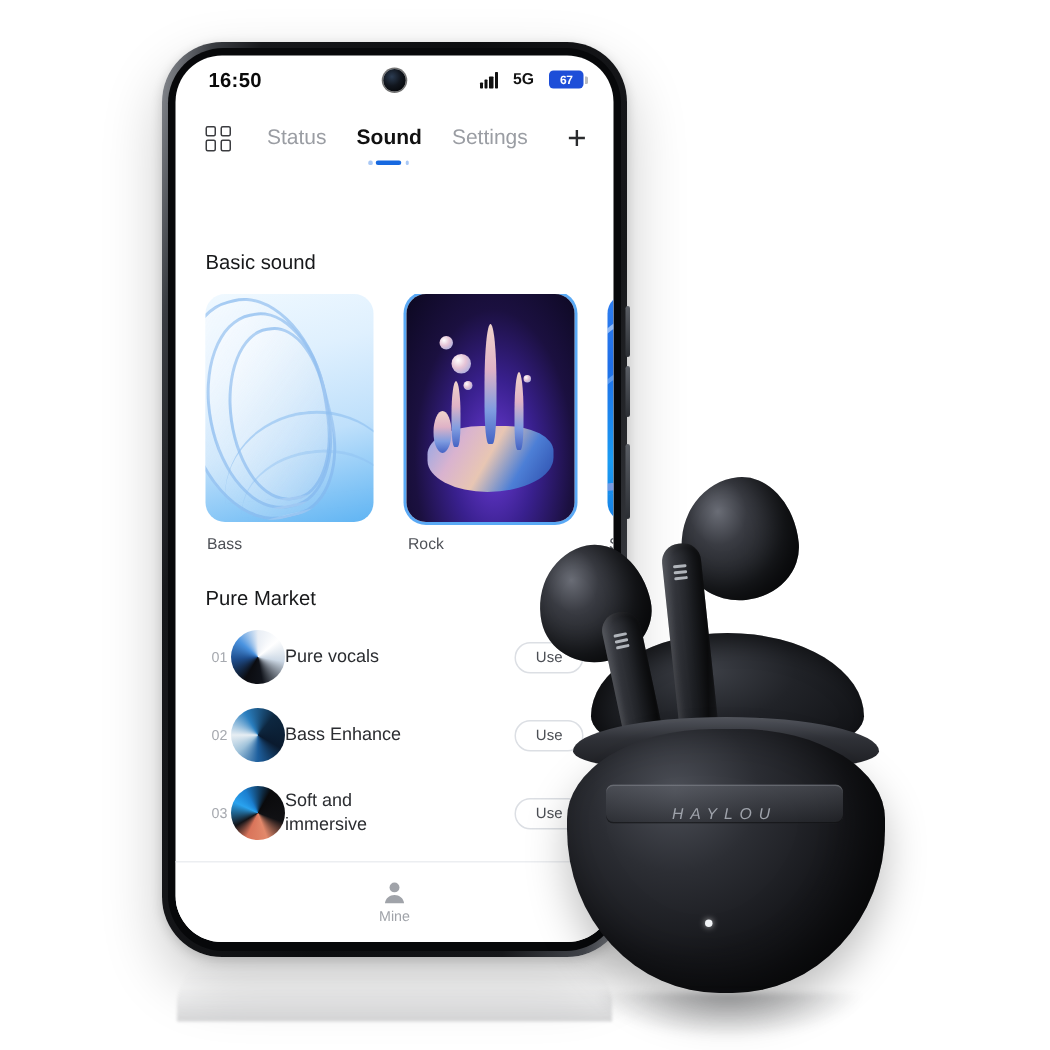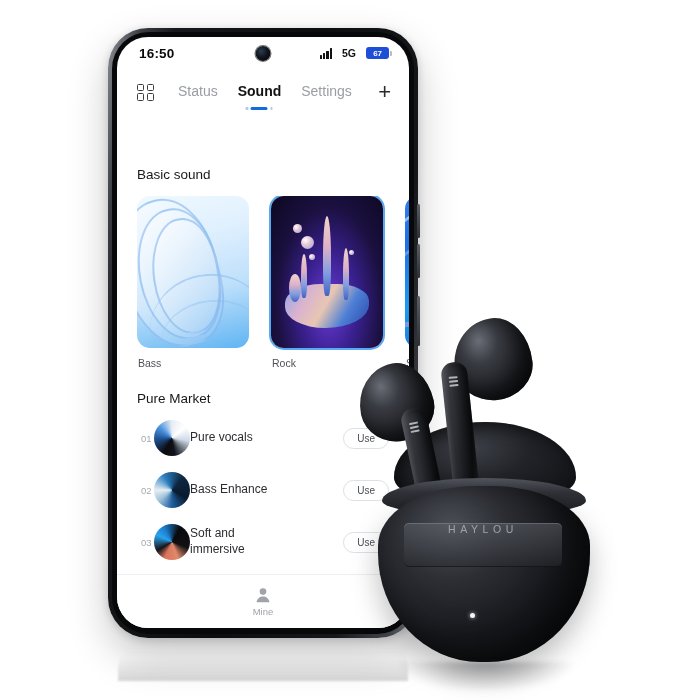--- a/index.html
+++ b/index.html
@@ -291,25 +291,26 @@
     box-shadow: inset -16px -10px 34px rgba(0,0,0,.6), 0 14px 28px rgba(0,0,0,.25);
   }
   #case-lid-rim {
     position: absolute; left: 30px; top: 160px;
     width: 204px; height: 38px;
     border-radius: 50%/ 60% 60% 40% 40%;
     background: linear-gradient(180deg,#53565e 0%,#303238 38%,#1a1b1f 100%);
   }
   #brand-plate {
     position: absolute; left: 52px; top: 205px;
-    width: 158px; height: 44px;
+    width: 158px; height: 26px;
     border-radius: 5px;
     background: linear-gradient(180deg, rgba(96,99,107,.55), rgba(40,42,47,.5));
-    display: flex; align-items: flex-start; justify-content: center;
+    display: flex; align-items: flex-end; justify-content: center;
     box-shadow: inset 0 1px 0 rgba(180,183,190,.28), inset 0 -1px 0 rgba(0,0,0,.4);
+    font-style: italic;
   }
   #brand-text {
     font-size: 10.5px; letter-spacing: 4.6px; color: #9fa3ab;
     font-family: "Liberation Sans", sans-serif;
   }
   #case-led {
     position: absolute; left: 118px; top: 295px;
     width: 5px; height: 5px; border-radius: 50%;
     background: #f2f4f7; box-shadow: 0 0 4px rgba(255,255,255,.7);
   }

